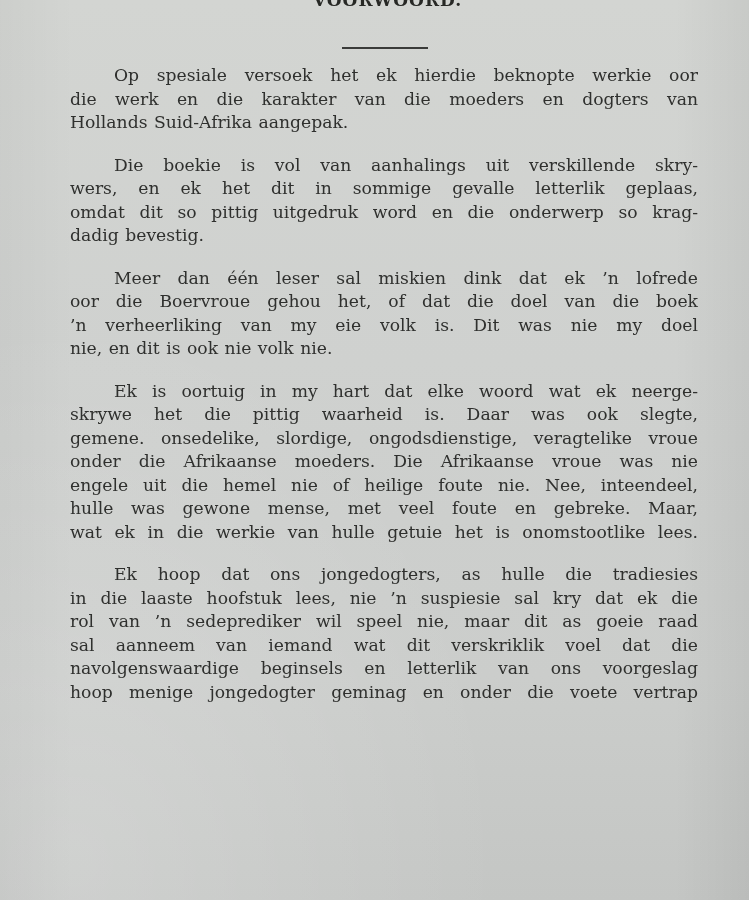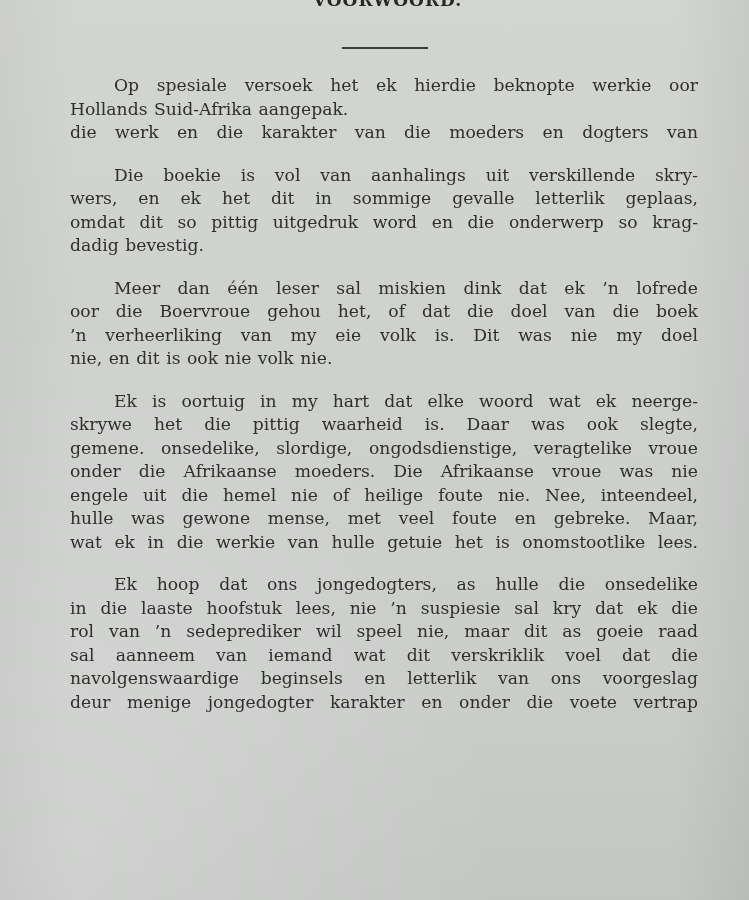--- a/index.html
+++ b/index.html
@@ -40,21 +40,21 @@
     .rule {
       position: absolute;
       top: 47px;
       left: 342px;
       width: 86px;
       height: 1.5px;
       background: #3a3b39;
     }
     .body-text {
       position: absolute;
-      top: 74px;
+      top: 64px;
       left: 42px;
       width: 656px;
     }
     .para {
       margin: 0 0 19px 0;
     }
     .line {
       display: block;
       font-size: 17.2px;
       line-height: 23.5px;
@@ -77,22 +77,22 @@
 <body>
 
 <div class="page-shade"></div>
 
 <div class="title">VOORWOORD.</div>
 <div class="rule"></div>
 
 <div class="body-text">
   <div class="para p1">
     <span class="line indent">Op spesiale versoek het ek hierdie beknopte werkie oor</span>
+    <span class="line">die werk en die karakter van die moeders en dogters van</span>
     <span class="line last">Hollands Suid-Afrika aangepak.</span>
-    <span class="line">die werk en die karakter van die moeders en dogters van</span>
   </div>
   <div class="para p1">
     <span class="line indent">Die boekie is vol van aanhalings uit verskillende skry-</span>
     <span class="line">wers, en ek het dit in sommige gevalle letterlik geplaas,</span>
     <span class="line">omdat dit so pittig uitgedruk word en die onderwerp so krag-</span>
     <span class="line last">dadig bevestig.</span>
   </div>
   <div class="para p1">
     <span class="line indent">Meer dan één leser sal miskien dink dat ek ’n lofrede</span>
     <span class="line">oor die Boervroue gehou het, of dat die doel van die boek</span>
@@ -102,20 +102,20 @@
   <div class="para p1">
     <span class="line indent">Ek is oortuig in my hart dat elke woord wat ek neerge-</span>
     <span class="line">skrywe het die pittig waarheid is.  Daar was ook slegte,</span>
     <span class="line">gemene. onsedelike, slordige, ongodsdienstige, veragtelike vroue</span>
     <span class="line">onder die Afrikaanse moeders.  Die Afrikaanse vroue was nie</span>
     <span class="line">engele uit die hemel nie of heilige foute nie.  Nee, inteendeel,</span>
     <span class="line">hulle was gewone mense, met veel foute en gebreke.  Maar,</span>
     <span class="line">wat ek in die werkie van hulle getuie het is onomstootlike lees.</span>
   </div>
   <div class="para p1">
-    <span class="line indent">Ek hoop dat ons jongedogters, as hulle die onsedelike</span>
+    <span class="line indent">Ek hoop dat ons jongedogters, as hulle die tradiesies</span>
     <span class="line">in die laaste hoofstuk lees, nie ’n suspiesie sal kry dat ek die</span>
     <span class="line">rol van ’n sedeprediker wil speel nie, maar dit as goeie raad</span>
     <span class="line">sal aanneem van iemand wat dit verskriklik voel dat die</span>
     <span class="line">navolgenswaardige beginsels en letterlik van ons voorgeslag</span>
-    <span class="line">deur menige jongedogter karakter en onder die voete vertrap</span>
+    <span class="line">hoop menige jongedogter geminag en onder die voete vertrap</span>
   </div>
 </div>
 
 </body></html>

